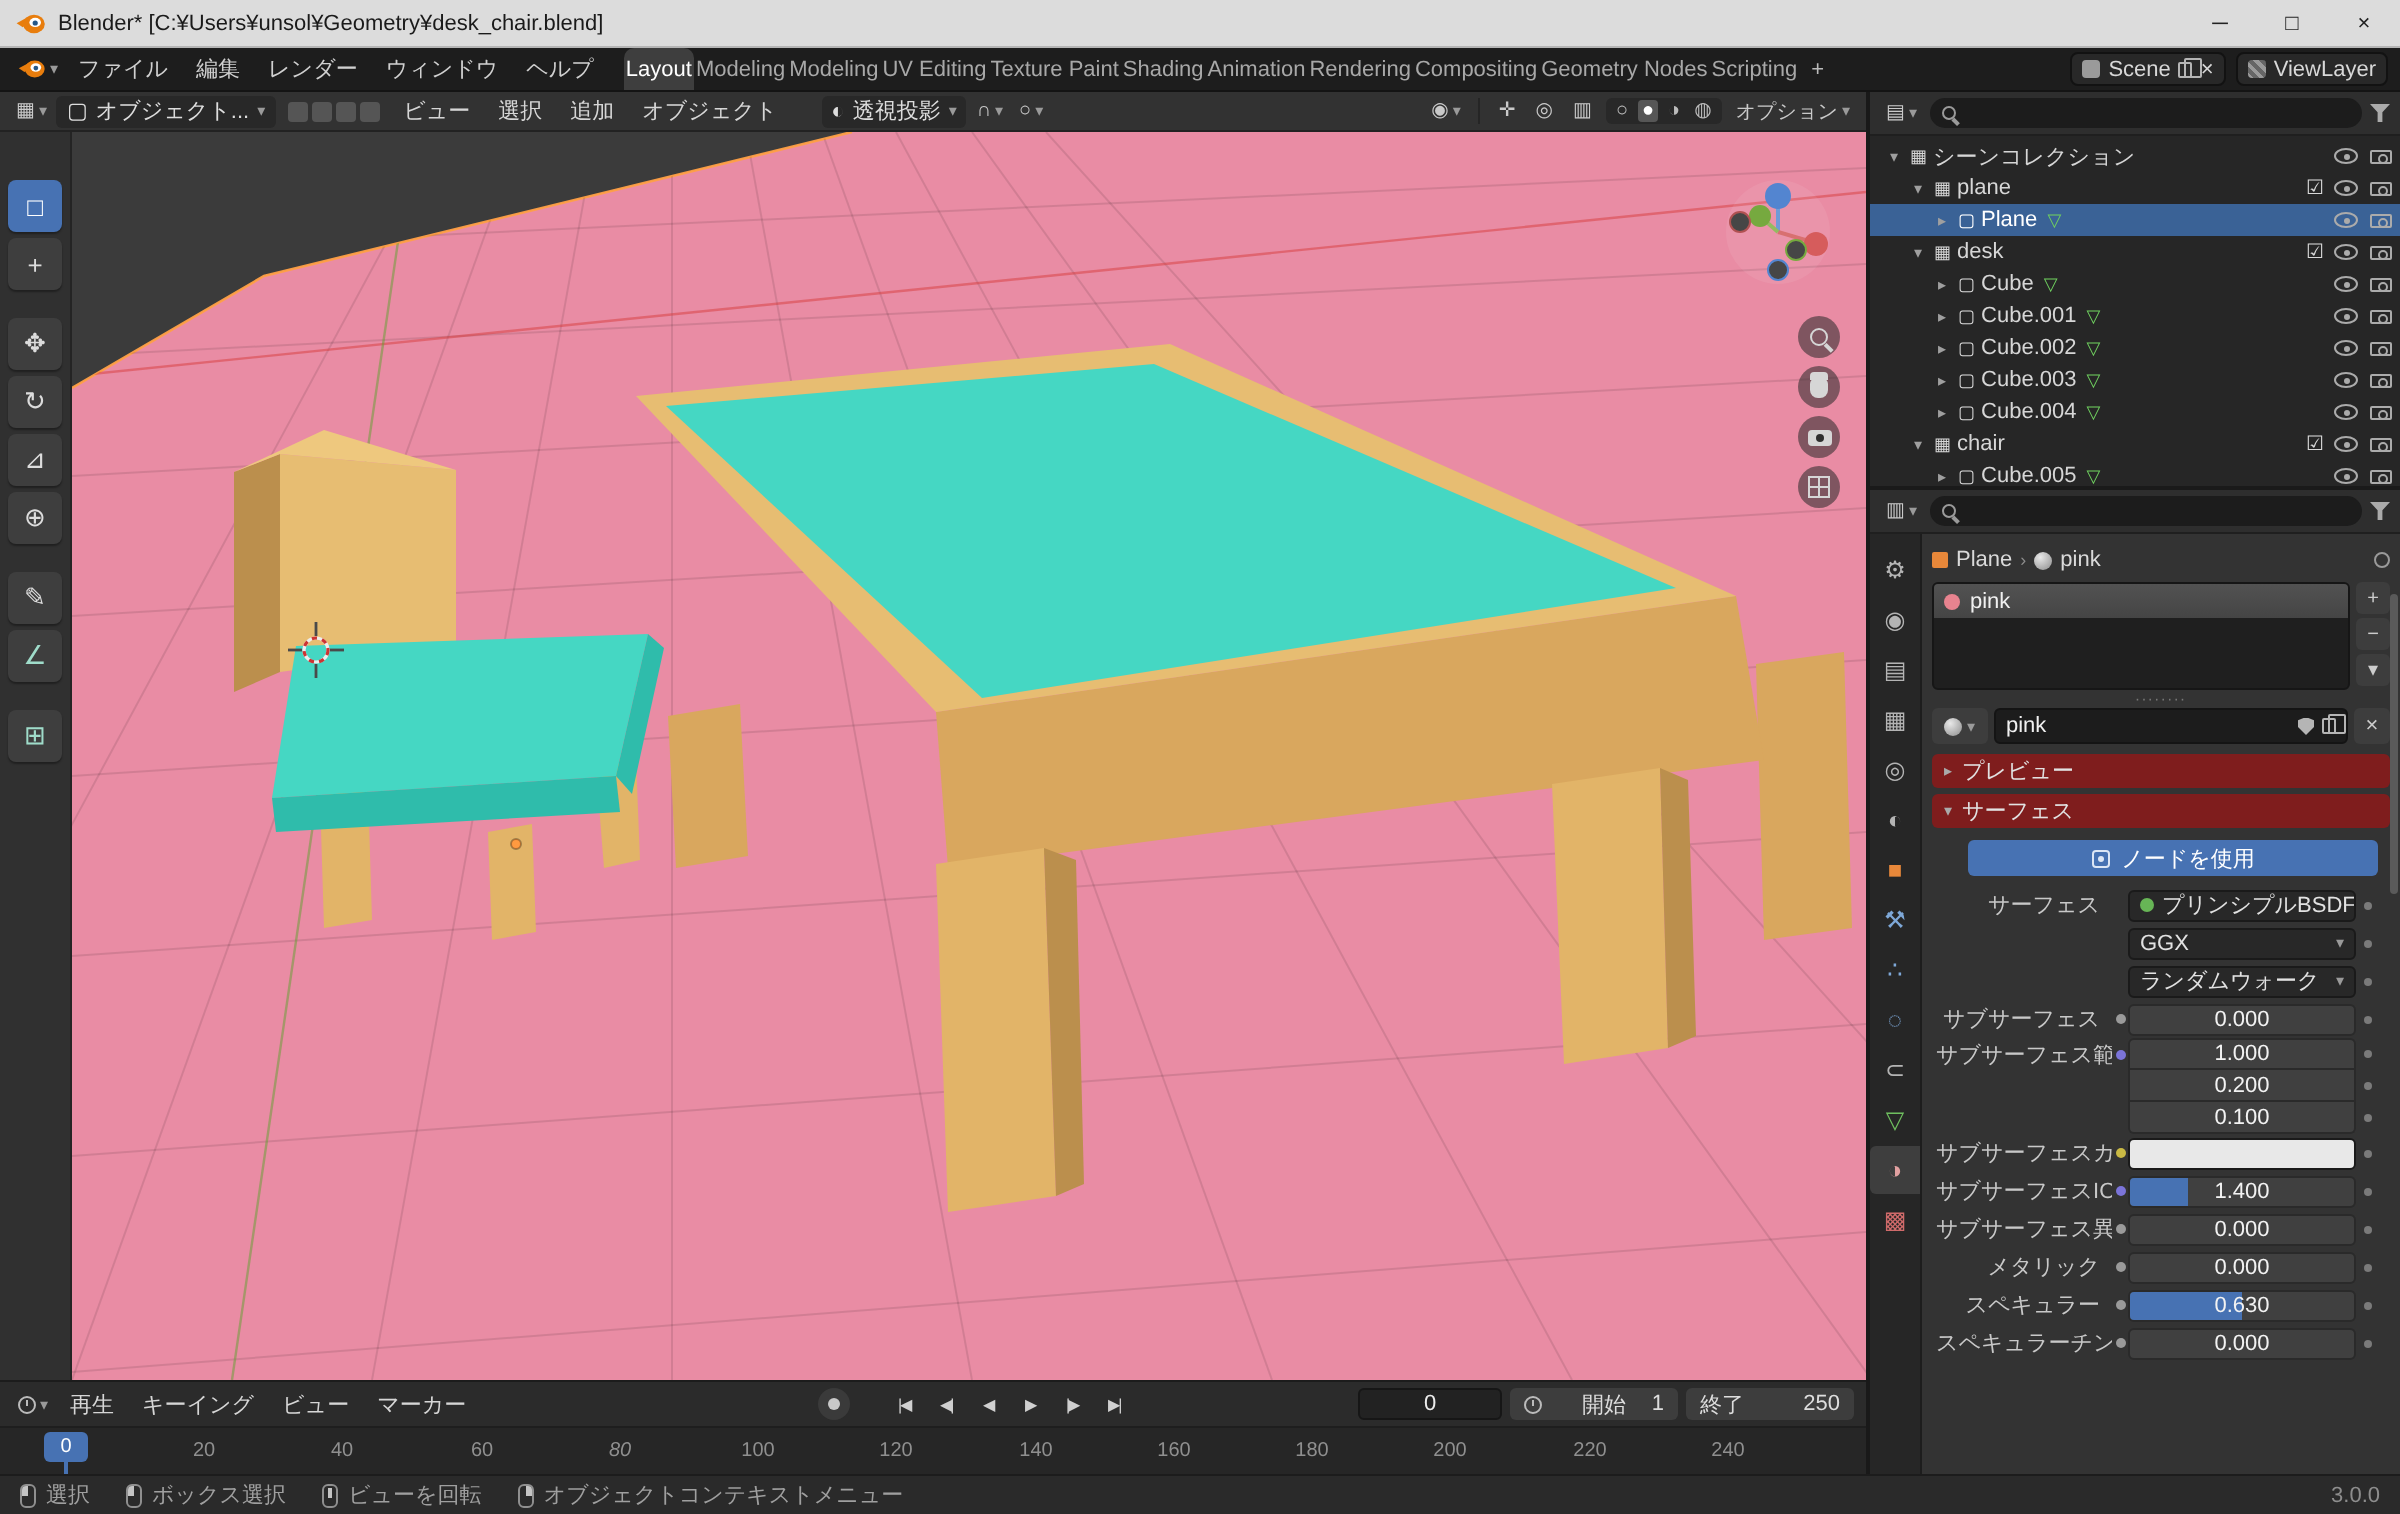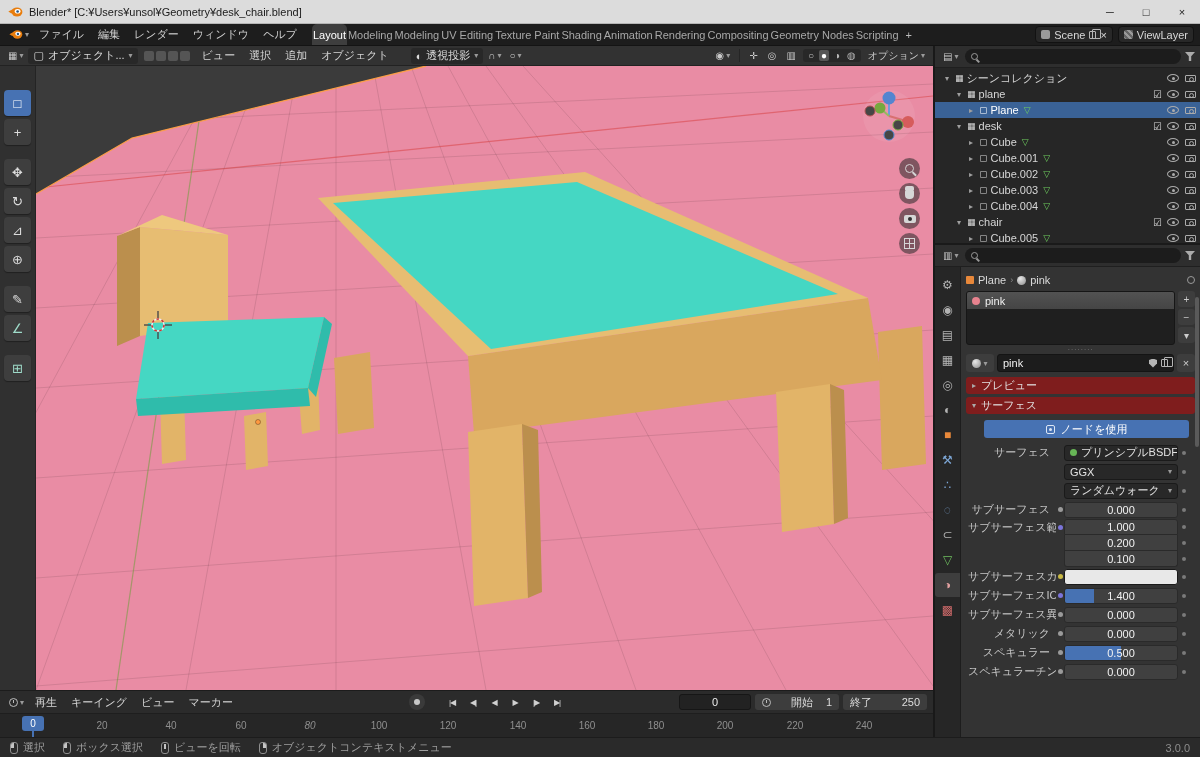--- a/index.html
+++ b/index.html
@@ -889,21 +889,21 @@
           </div>
 
           <div class="prow">
             <span class="plabel">スペキュラー</span>
             <span class="pldot">
                 <i style="background: rgb(154, 154, 154);"></i>
               </span>
             <div class="pctrl">
               <div class="pslider">
                 <div class="pfill" style="width: 50%;"></div>
-                <span class="pval">0.500</span>
+                <span class="pval">0.630</span>
               </div>
             </div>
             <span class="pdec">
                 <i></i>
               </span>
           </div>
 
           <div class="prow">
             <span class="plabel">スペキュラーチント</span>
             <span class="pldot">

